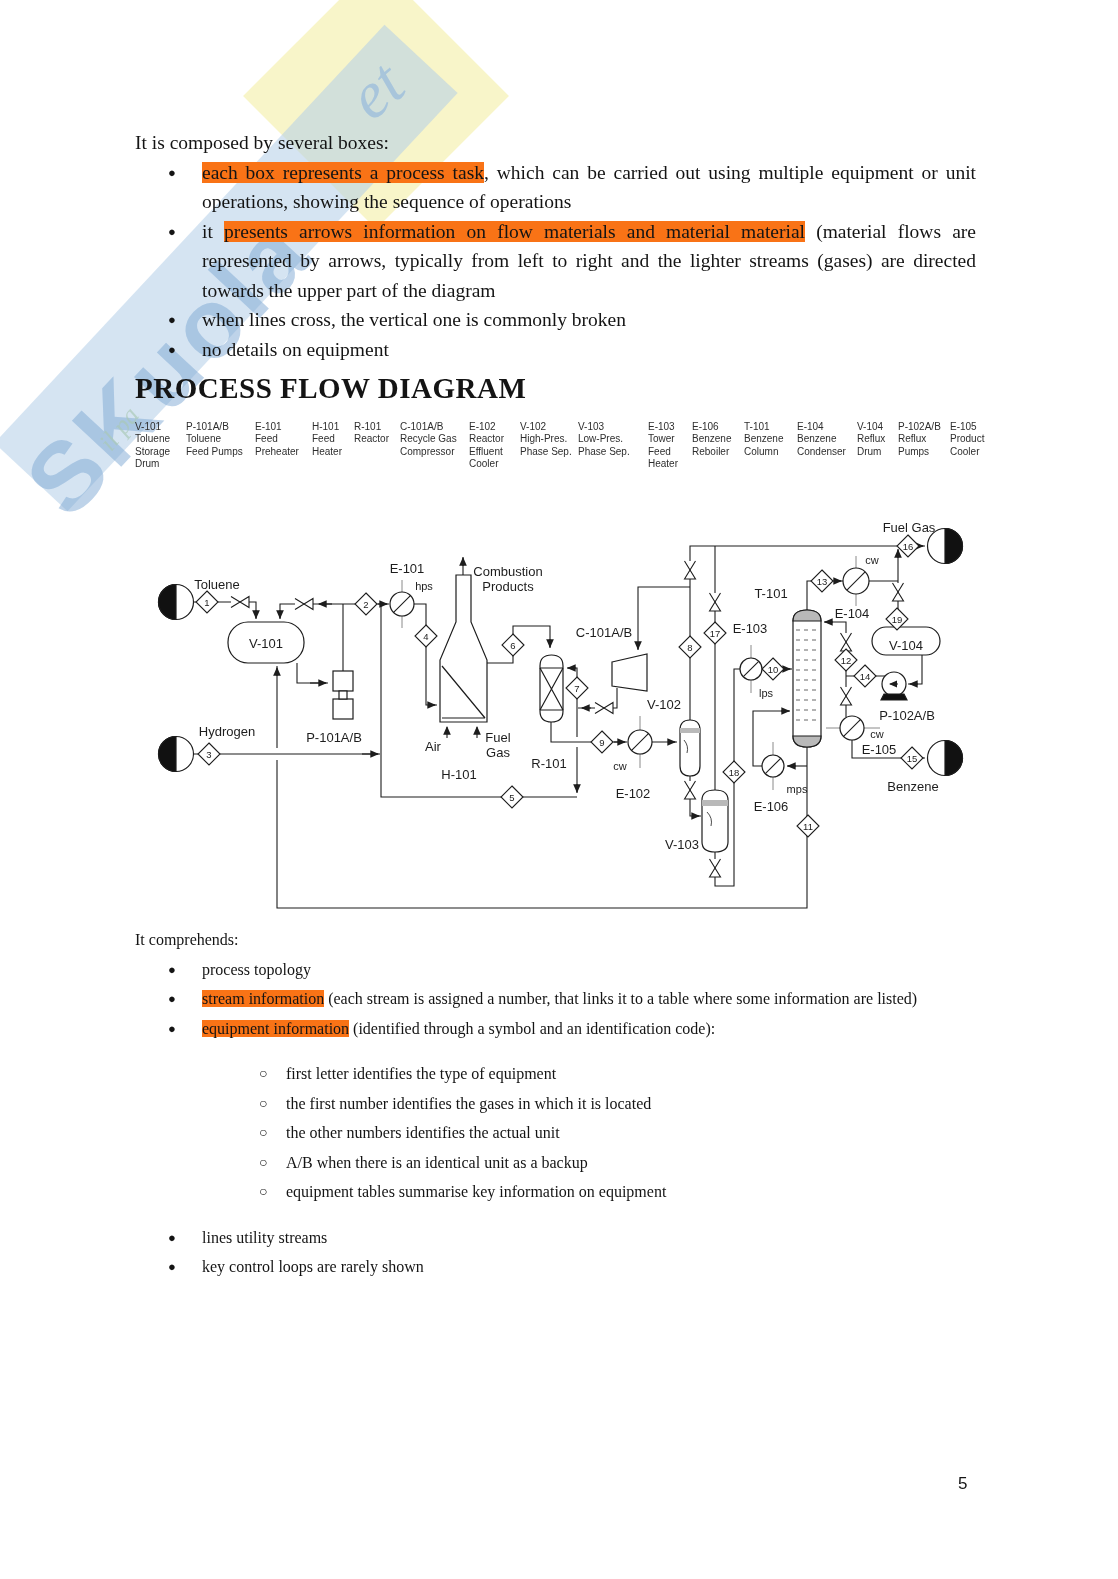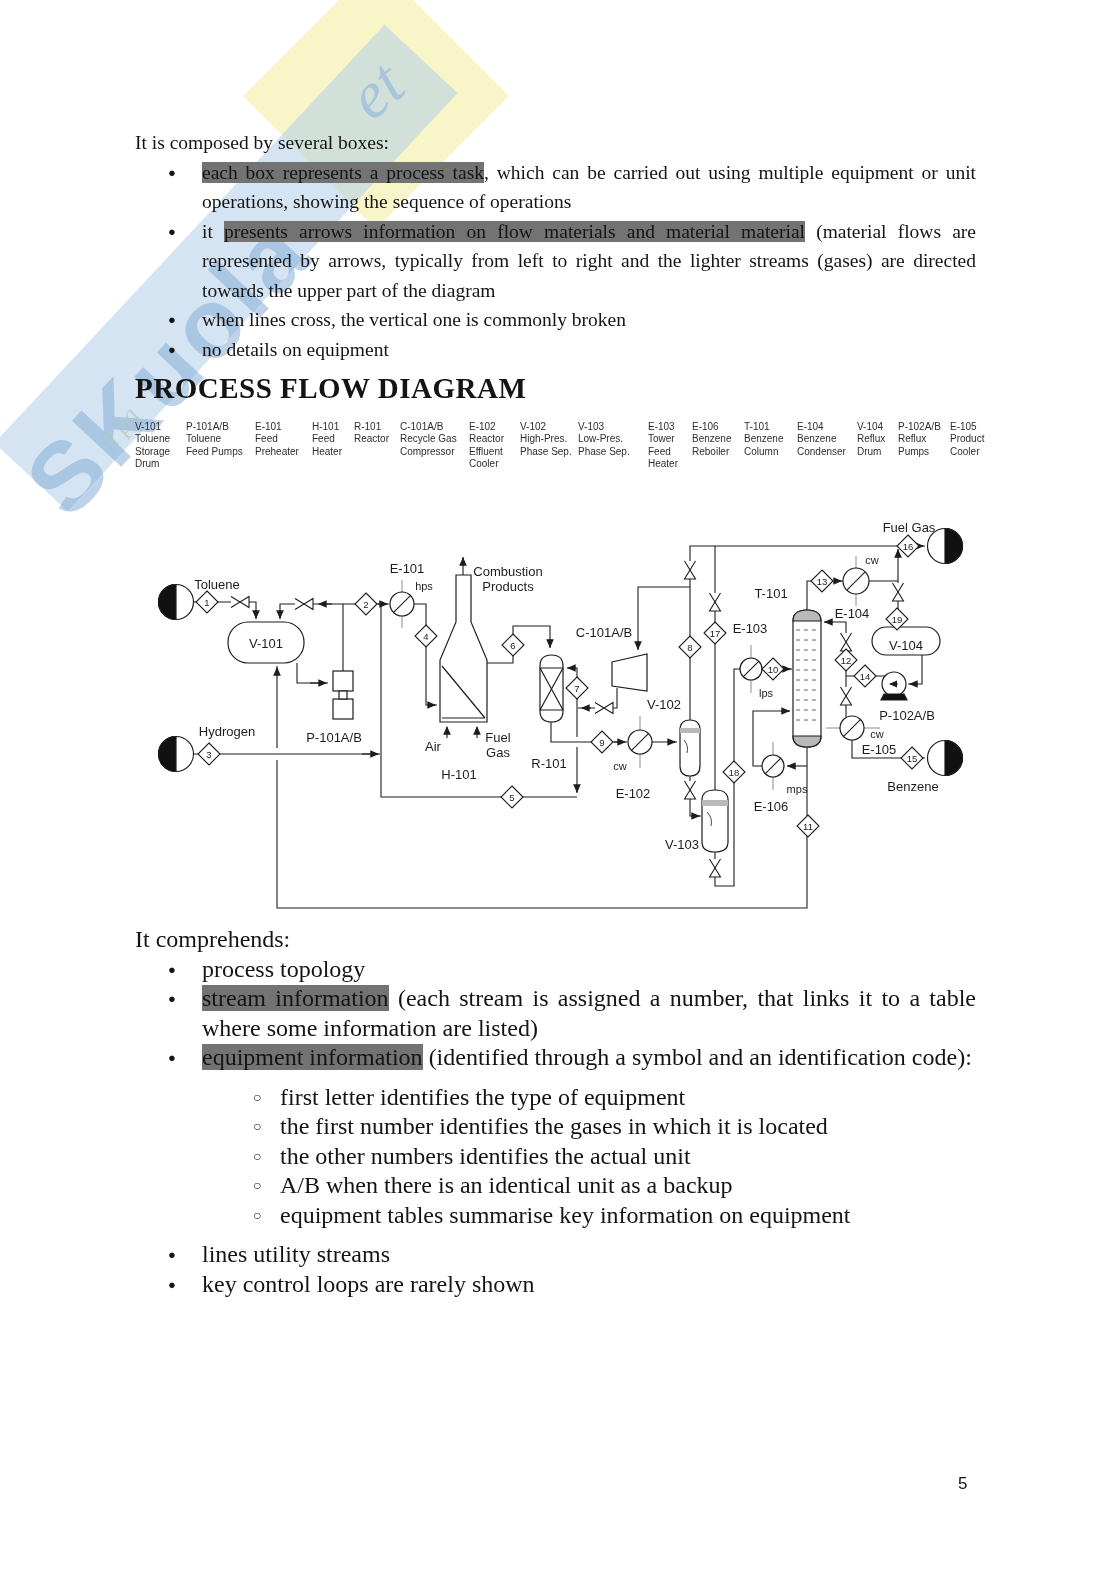--- a/index.html
+++ b/index.html
@@ -16,35 +16,35 @@
           font-style:italic;font-size:66px;color:#8db4dd;opacity:.6;font-family:"Liberation Serif",serif;}
   .wm-tagline{position:absolute;left:96px;top:414px;transform:rotate(-52deg);
           font-style:italic;font-size:26px;color:#a9c9b5;opacity:.65;}
   
   #content{position:absolute;inset:0;z-index:1;}
   .blk{position:absolute;left:135px;width:841px;}
   #intro{top:128px;font-size:19.5px;line-height:29.5px;}
   ul.b{list-style:none;margin:0;padding:0;}
   ul.b>li{position:relative;margin-left:67px;width:774px;text-align:justify;}
   ul.b>li::before{content:"\25CF";position:absolute;left:-34px;font-size:13px;}
-  .hl{background:#737373;}
+  .hl{background:#f97316;}
   b{font-weight:normal;}
   #title{top:368px;font-size:29px;font-weight:bold;letter-spacing:.5px;line-height:40px;}
   
   #legend{top:421px;height:56px;font-family:"Liberation Sans",sans-serif;font-size:10px;line-height:12.3px;color:#2e2e2e;}
   .leg{position:absolute;top:0;white-space:pre-line;}
   
   #pfd{position:absolute;left:135px;top:480px;z-index:1;}
   text{font-family:"Liberation Sans",sans-serif;fill:#1d1d1d;}
   .lbl{font-size:13px;}
   .sm{font-size:11px;}
   .stn{font-size:9.5px;}
   
-  #comp{top:925px;font-size:24px;line-height:29.5px;}
-  ul.s{list-style:none;margin:10px;padding:0;}
+  #comp{top:925px;font-size:16px;line-height:29.5px;}
+  ul.s{list-style:none;margin:16px;padding:0;}
   ul.s>li{position:relative;margin-left:135px;width:706px;}
   ul.s>li::before{content:"\25CB";position:absolute;left:-27px;font-size:14px;}
   #pagenum{position:absolute;left:958px;top:1474px;font-family:"Liberation Sans",sans-serif;font-size:17px;z-index:1;}
 </style>
 </head>
 <body>
 
 <div id="watermark">
   <div class="wm-diamond"></div>
   <div class="wm-band"></div>

